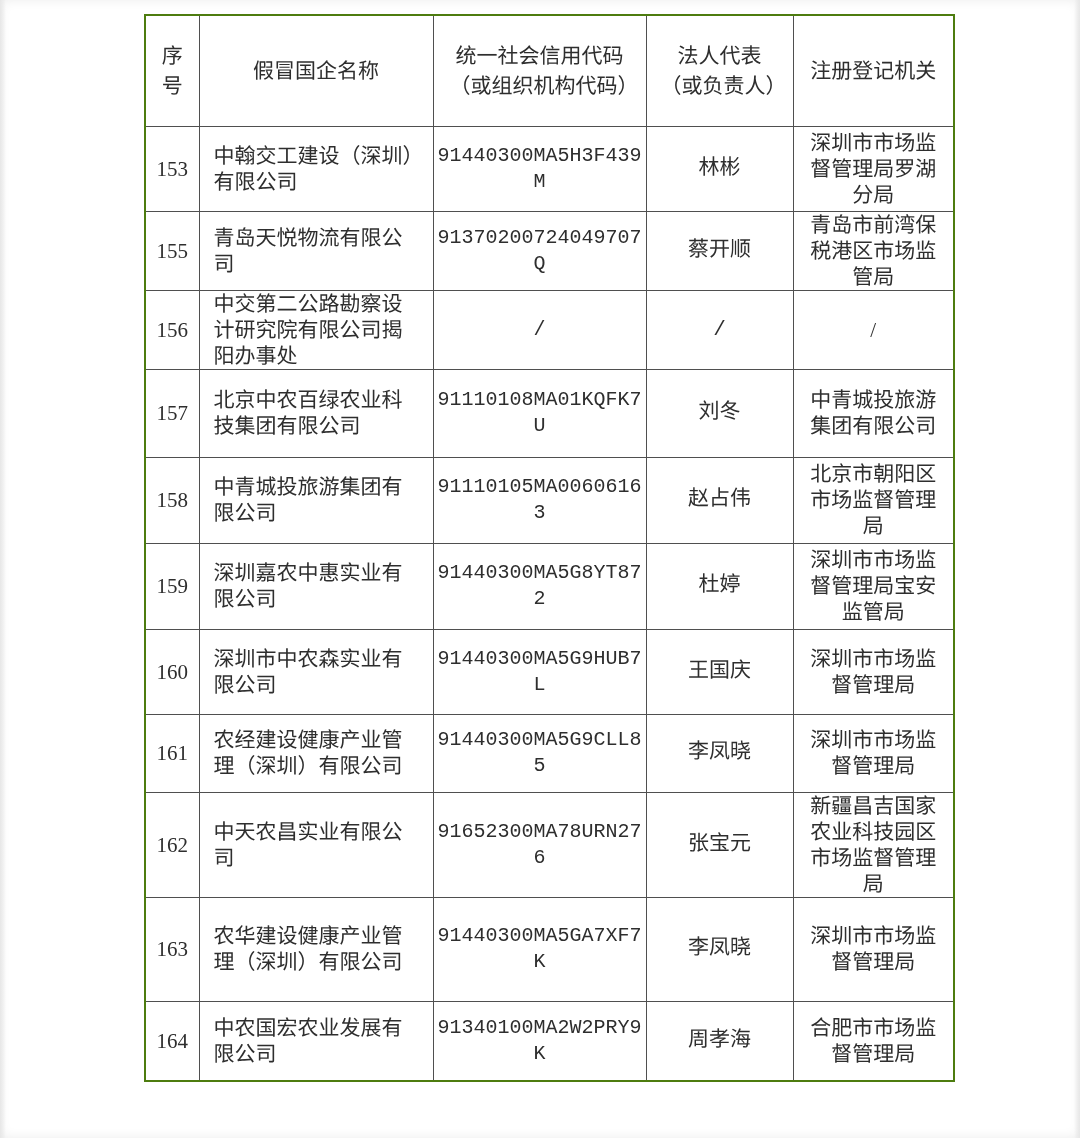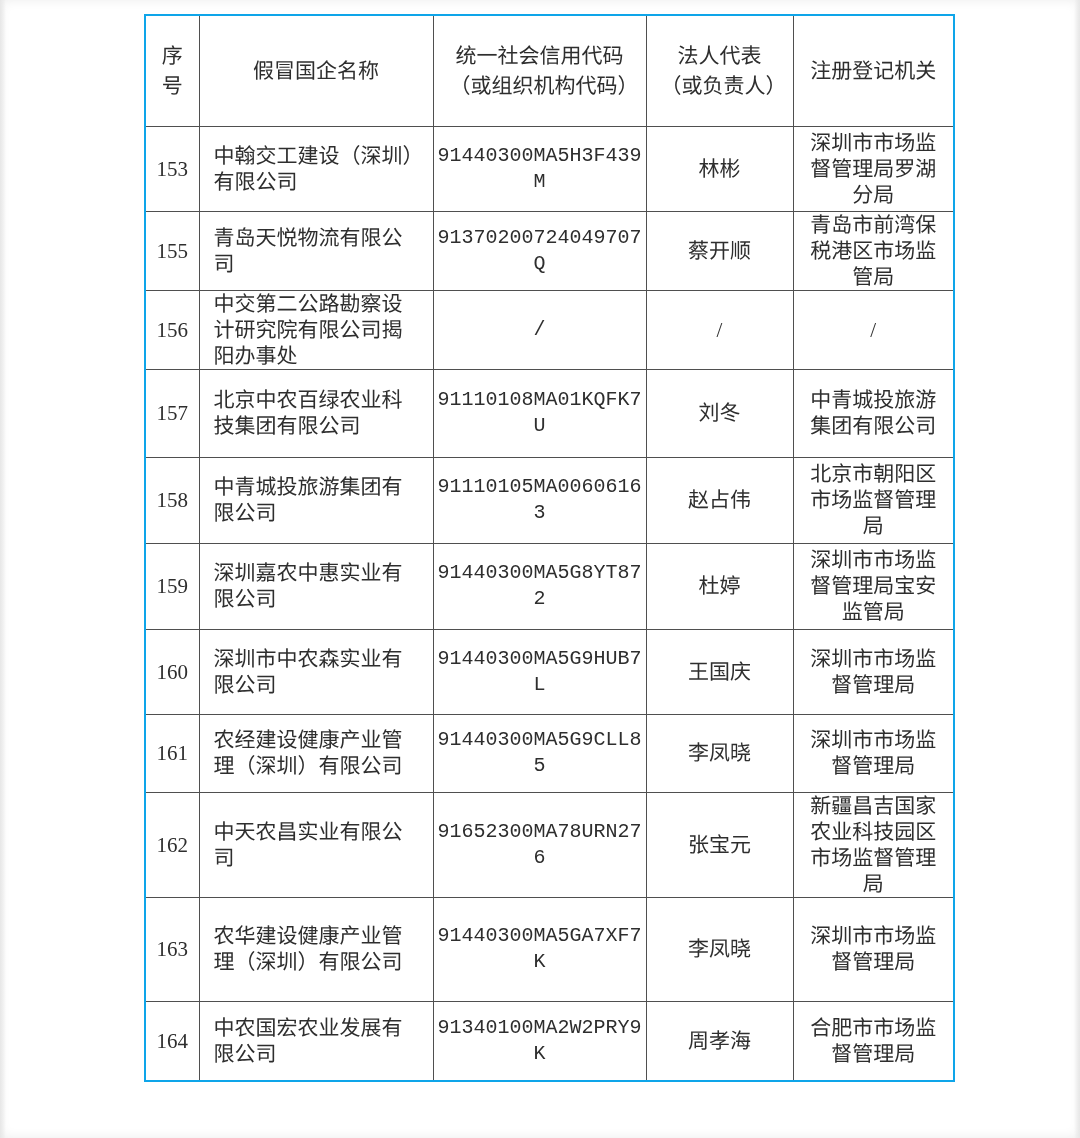--- a/index.html
+++ b/index.html
@@ -10,21 +10,21 @@
   }
   .page{position:absolute;left:0;top:0;right:0;bottom:0;
     box-shadow:inset 0 0 12px rgba(0,0,0,0.08);}
   .page::before{content:"";position:absolute;left:0;top:0;bottom:0;width:6px;
     background:linear-gradient(to right,#e7e7e7,rgba(255,255,255,0));}
   .page::after{content:"";position:absolute;right:0;top:0;bottom:0;width:6px;
     background:linear-gradient(to left,#e7e7e7,rgba(255,255,255,0));}
   table.soe{
     position:absolute;left:144px;top:14px;
     border-collapse:collapse;table-layout:fixed;
-    border:2px solid #0ea5e9;
+    border:2px solid #4d7c0f;
   }
   th,td{
     border:1px solid #4f4f4f;
     font-weight:normal;
     font-size:21px;line-height:26px;
     text-align:center;vertical-align:middle;
     padding:0;
   }
   thead tr{height:111px;}
   thead th{line-height:30px;}
@@ -33,21 +33,21 @@
   th.col-code{padding:0 16px;margin-top:31px;}
   th.col-rep{padding:4px 14px;}
   th.col-org{padding:0 8px;}
   td.col-name{text-align:left;padding:0 14px;}
   td.col-org{text-align:center;padding:0 13px;}
   td.col-org.center,td.col-name.center{text-align:center;}
   td.col-code{
     font-family:"Liberation Mono","DejaVu Sans Mono",monospace;
     font-size:20px;word-break:break-all;padding:0 2px;
   }
-  td.col-rep{padding:0 10px;}
+  td.col-rep{padding:0 10px;font-family:Liberation Mono, monospace;}
   
   #rows tr:nth-child(1){height:85px;}
   #rows tr:nth-child(2){height:78px;}
   #rows tr:nth-child(3){height:79px;}
   #rows tr:nth-child(4){height:88px;}
   #rows tr:nth-child(5){height:86px;}
   #rows tr:nth-child(6){height:86px;}
   #rows tr:nth-child(7){height:85px;}
   #rows tr:nth-child(8){height:78px;margin-top:25px;}
   #rows tr:nth-child(9){height:78px;}

